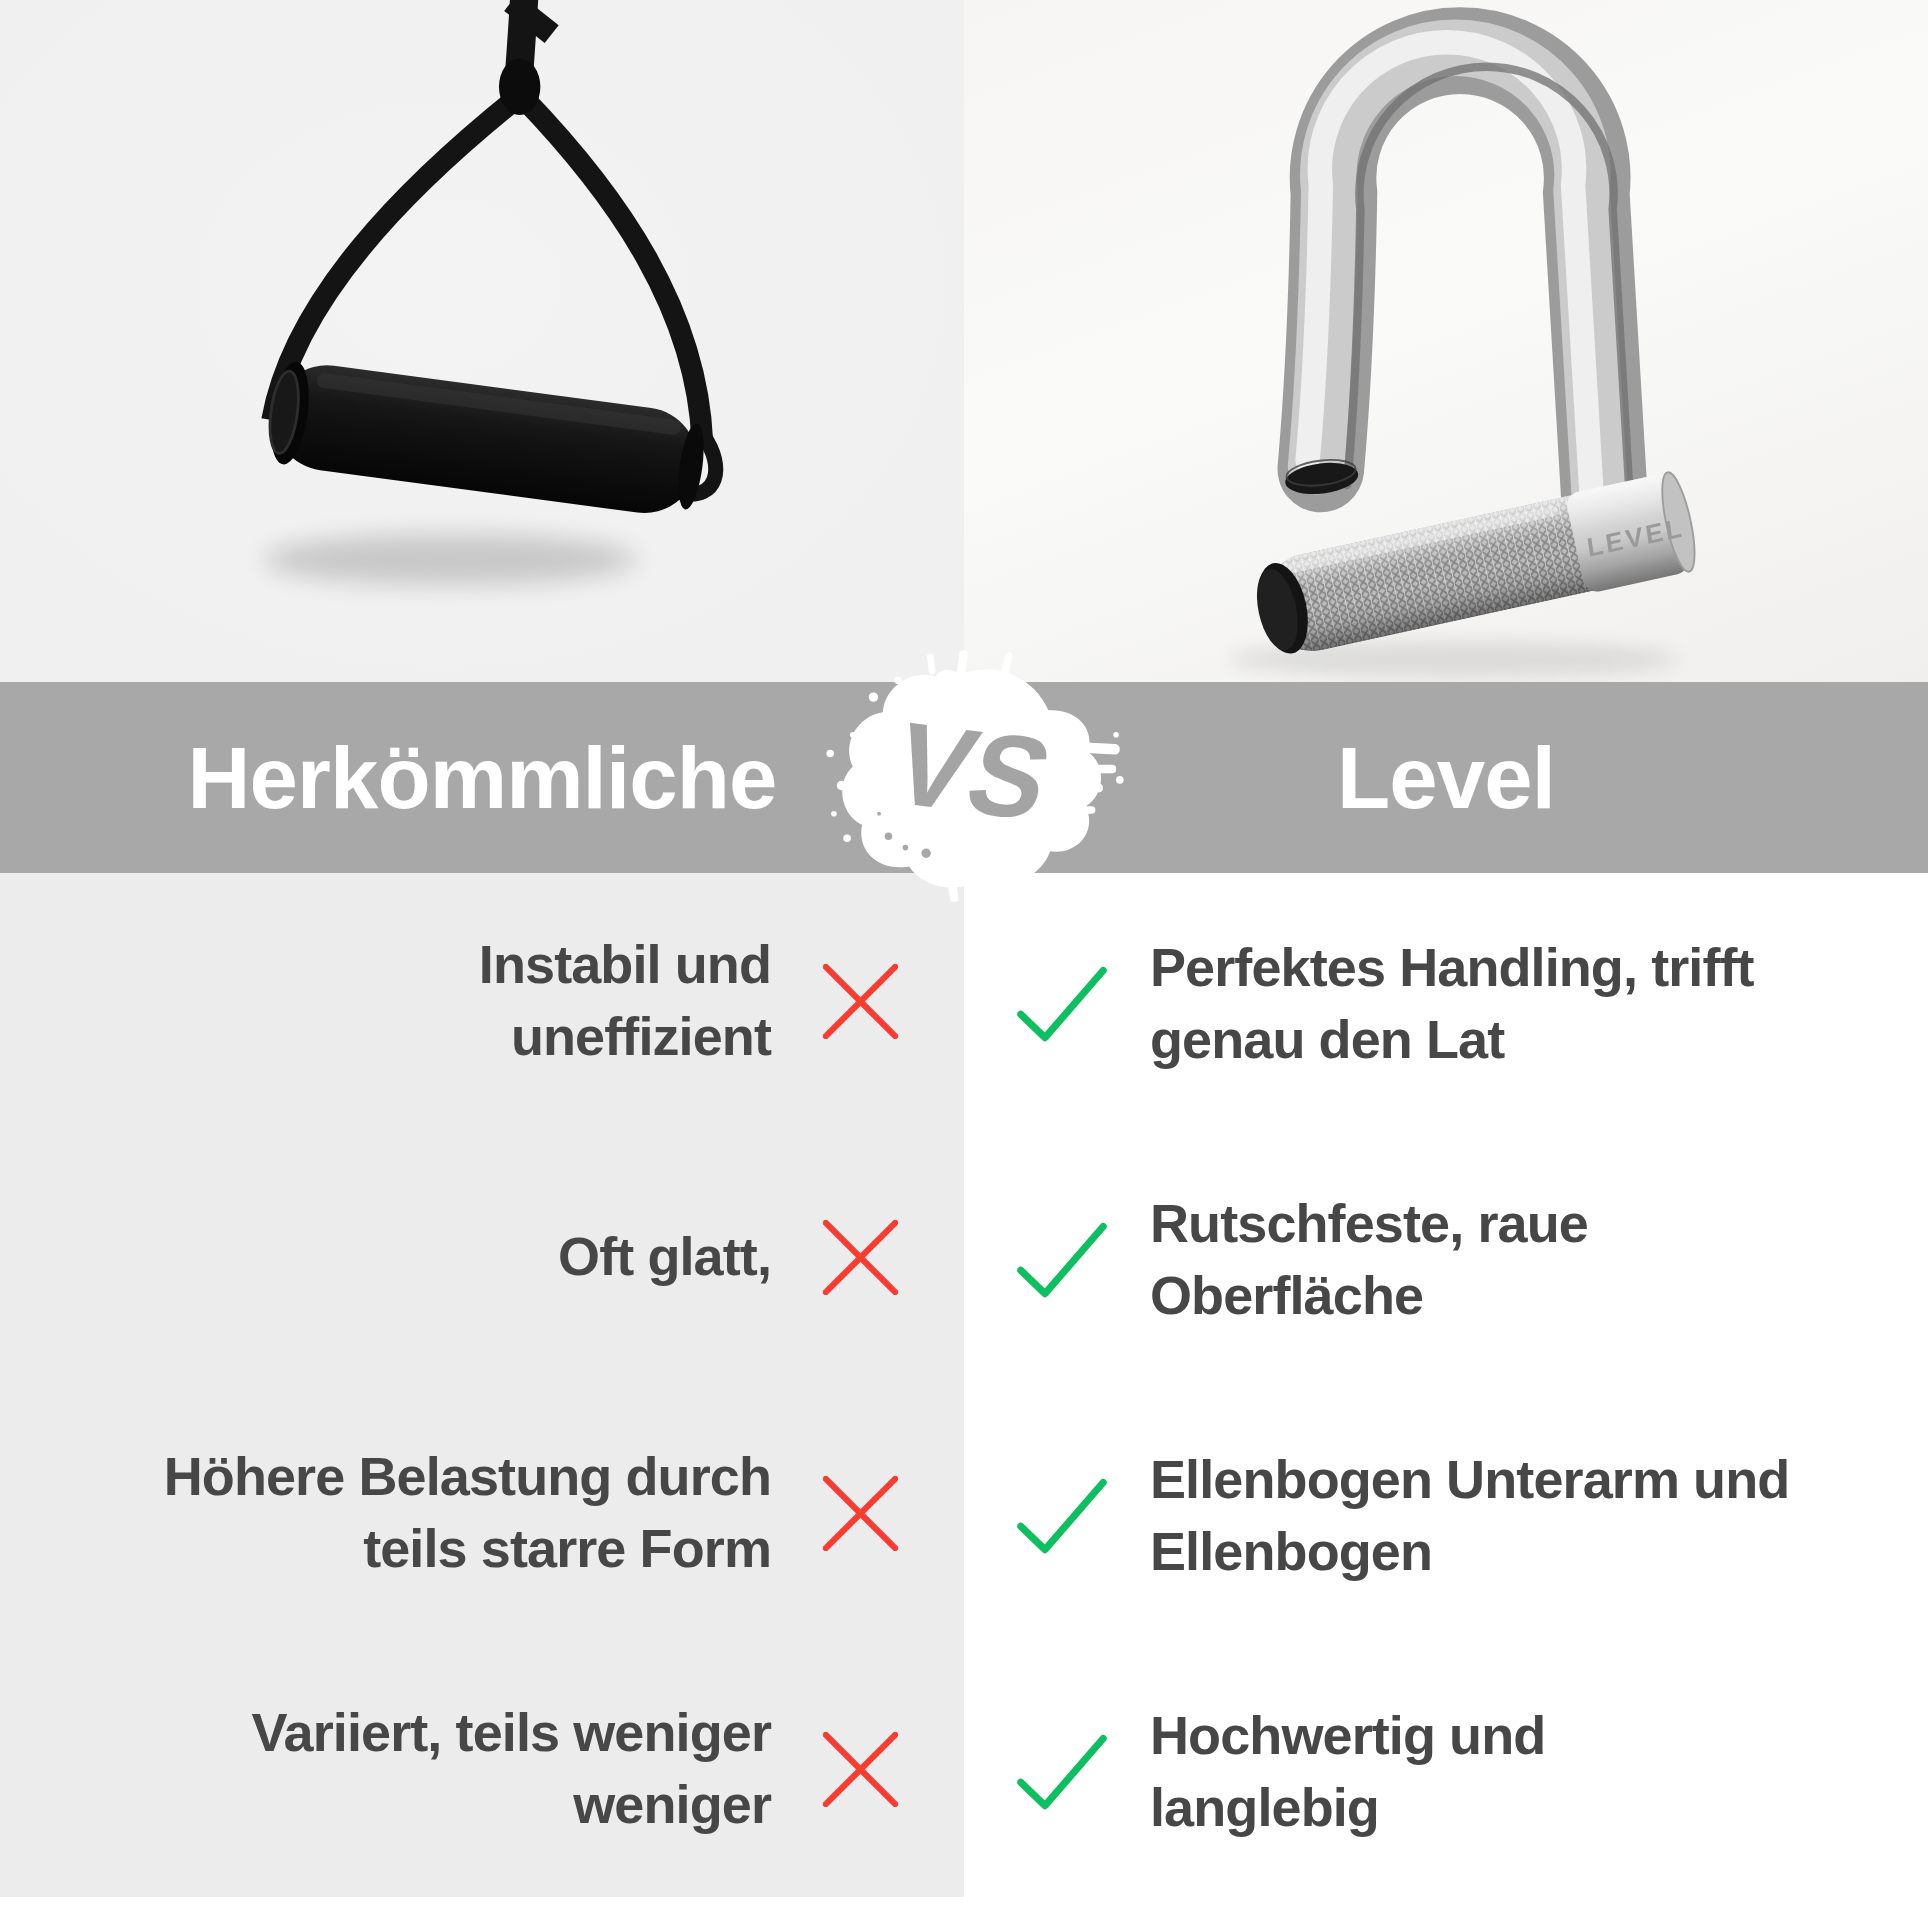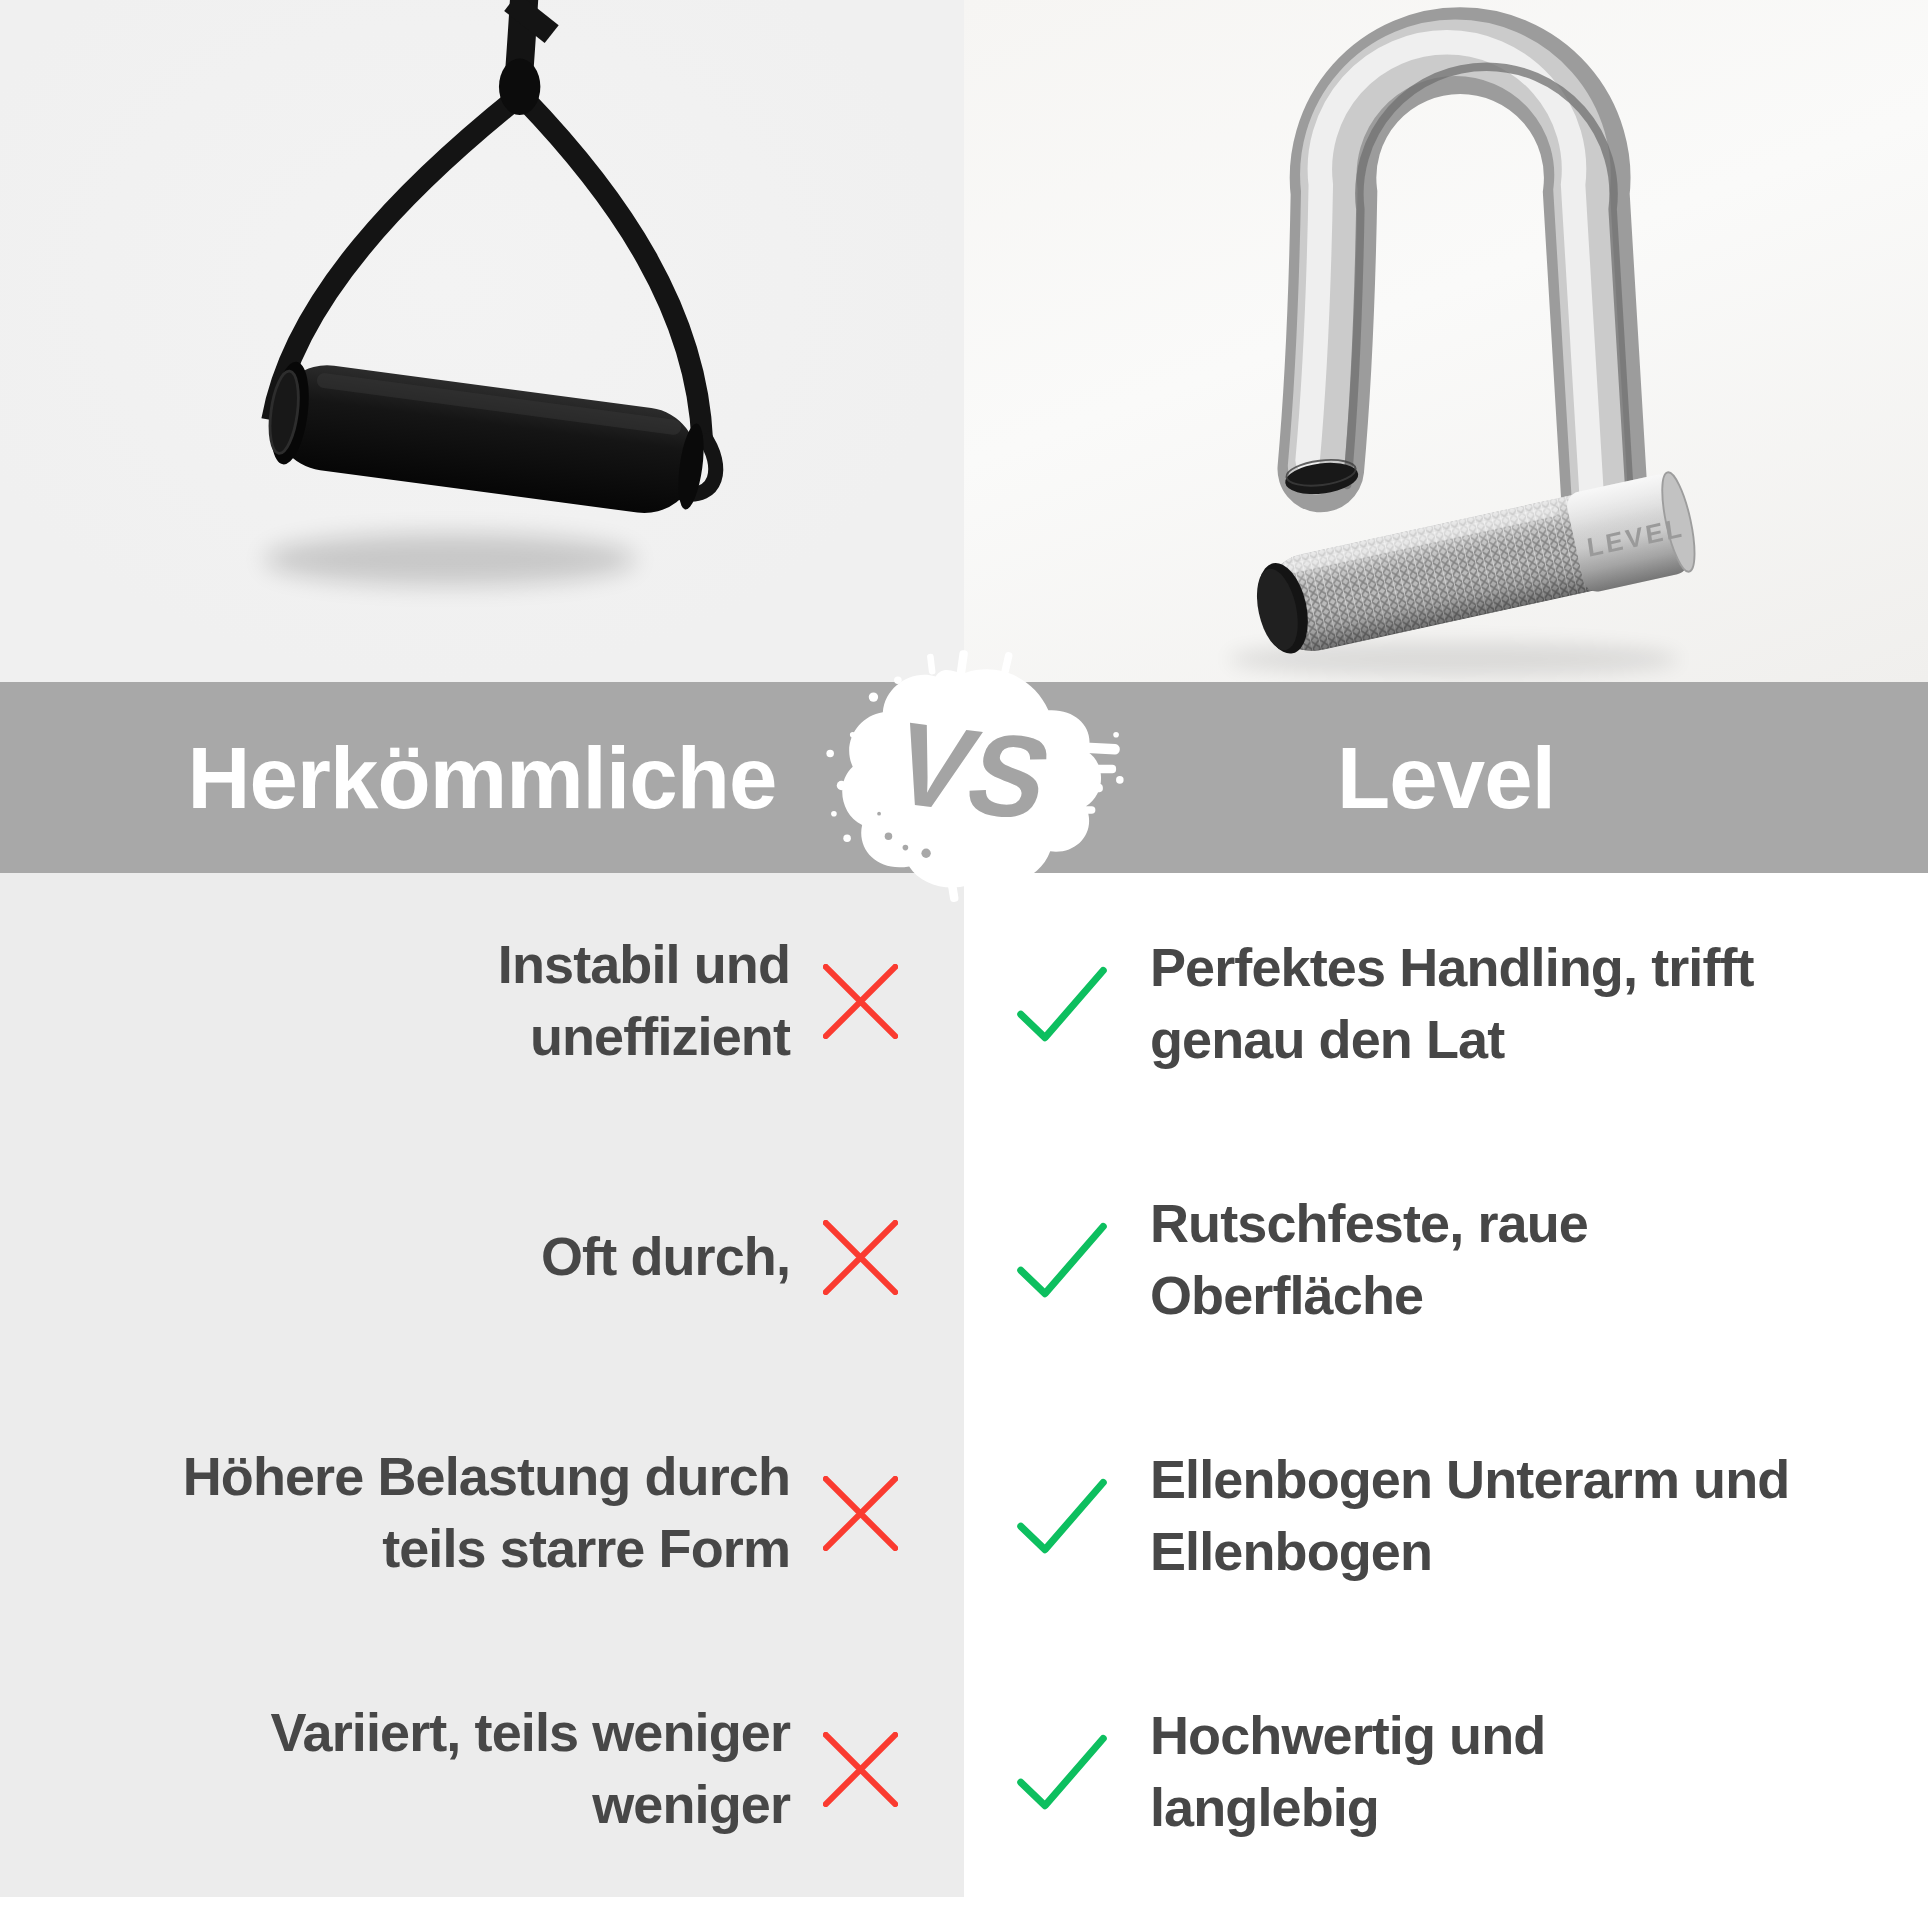--- a/index.html
+++ b/index.html
@@ -54,21 +54,21 @@
     transform:skewX(-10deg) rotate(7deg);
   }
 
   
   .rows{display:grid;grid-template-rows:repeat(4,256px) 1fr;}
   .row{display:grid;grid-template-columns:964px 964px;}
   .cell{display:flex;align-items:center;}
   .cell-con{
     background:var(--left-col-bg);
     justify-content:flex-end;
-    padding-right:66px;gap:33px;
+    padding-right:66px;gap:52px;
   }
   .cell-pro{
     background:var(--right-col-bg);
     justify-content:flex-start;
     padding-left:53px;gap:43px;margin-top:6px;
   }
   .stmt{
     font-size:54px;font-weight:bold;line-height:1.33;
     color:var(--text);letter-spacing:-0.9px;
   }
@@ -248,21 +248,21 @@
         <div class="stmt">
           <span>Perfektes Handling, trifft</span>
           <span>genau den Lat</span>
         </div>
       </div>
     </div>
 
     <div class="row">
       <div class="cell cell-con">
         <div class="stmt">
-          <span>Oft durch,</span>
+          <span>Oft glatt,</span>
         </div>
         <svg class="icon-cross" viewBox="0 0 80 80">
           <path d="M3 3 L77 77 M77 3 L3 77" stroke-width="6.5" stroke-linecap="round" fill="none"></path>
         </svg>
       </div>
       <div class="cell cell-pro">
         <svg class="icon-check" viewBox="0 0 100 86">
           <path d="M4 54 L31 80 L96 5" stroke-width="8" fill="none" stroke-linecap="round" stroke-linejoin="round"></path>
         </svg>
         <div class="stmt">

